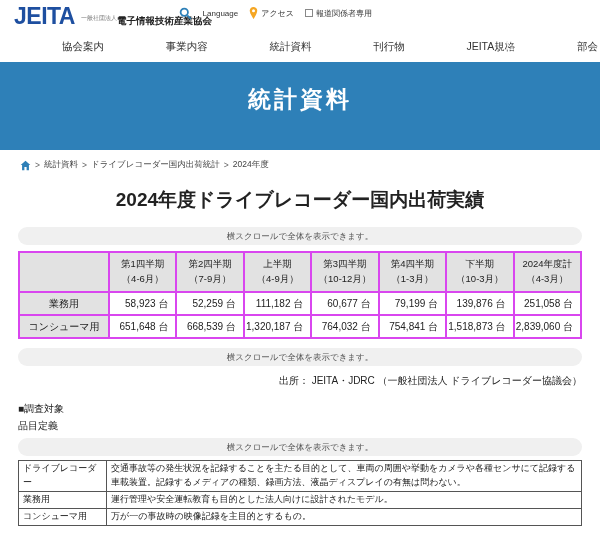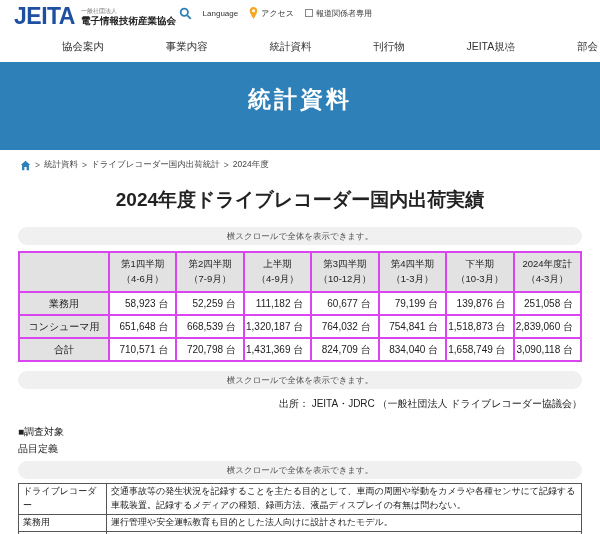--- a/index.html
+++ b/index.html
@@ -3,21 +3,21 @@
 <meta charset="utf-8">
 <style>
   * { box-sizing: border-box; margin: 0; padding: 0; }
   html, body { width: 600px; height: 534px; overflow: hidden; background: #fff;
     font-family: "Liberation Sans", "DejaVu Sans", sans-serif; }
 
   
   .topbar { position: relative; height: 32px; display: flex; align-items: center; padding-left: 14px; }
   .logo-block { display: flex; align-items: flex-end; gap: 6px; cursor: pointer; }
   .logo-text { font-size: 23px; font-weight: bold; color: #1e4fa0; letter-spacing: -0.5px; line-height: 1; }
-  .org { display: flex; flex-direction: column; line-height: 1.2; padding-bottom: 1px; }
+  .org { display: flex; flex-direction: row; line-height: 1.2; padding-bottom: 1px; }
   .org-small { font-size: 6px; color: #777; }
   .org-name { font-size: 9.5px; font-weight: bold; color: #222; }
   .utils { position: absolute; right: 0; top: 0; display: flex; align-items: stretch; height: 26px; }
   .util { display: flex; align-items: center; gap: 3px; font-size: 8px; color: #333; margin-right: 11px; cursor: pointer; }
   .press-sq { width: 8px; height: 8px; border: 1px solid #888; display: inline-block; }
   .btn { display: flex; align-items: center; gap: 4px; padding: 0 20px; color: #fff; font-size: 9.5px; font-weight: bold; cursor: pointer; margin-top: 45px; }
   .btn-member { background: #2e7cb5; margin-right: 2px; }
   .btn-contact { background: #1c5796; }
 
   
@@ -183,30 +183,20 @@
     <tr>
       <th>コンシューマ用</th>
       <td>651,648 台</td>
       <td>668,539 台</td>
       <td>1,320,187 台</td>
       <td>764,032 台</td>
       <td>754,841 台</td>
       <td>1,518,873 台</td>
       <td>2,839,060 台</td>
     </tr>
-    <tr>
-      <th>合計</th>
-      <td>710,571 台</td>
-      <td>720,798 台</td>
-      <td>1,431,369 台</td>
-      <td>824,709 台</td>
-      <td>834,040 台</td>
-      <td>1,658,749 台</td>
-      <td>3,090,118 台</td>
-    </tr>
   </tbody>
 </table>
 
 <div class="scroll-note mid">横スクロールで全体を表示できます。</div>
 
 <div class="source">出所： JEITA・JDRC （一般社団法人 ドライブレコーダー協議会）</div>
 
 <div class="survey-head">■調査対象</div>
 <div class="survey-sub">品目定義</div>
 

